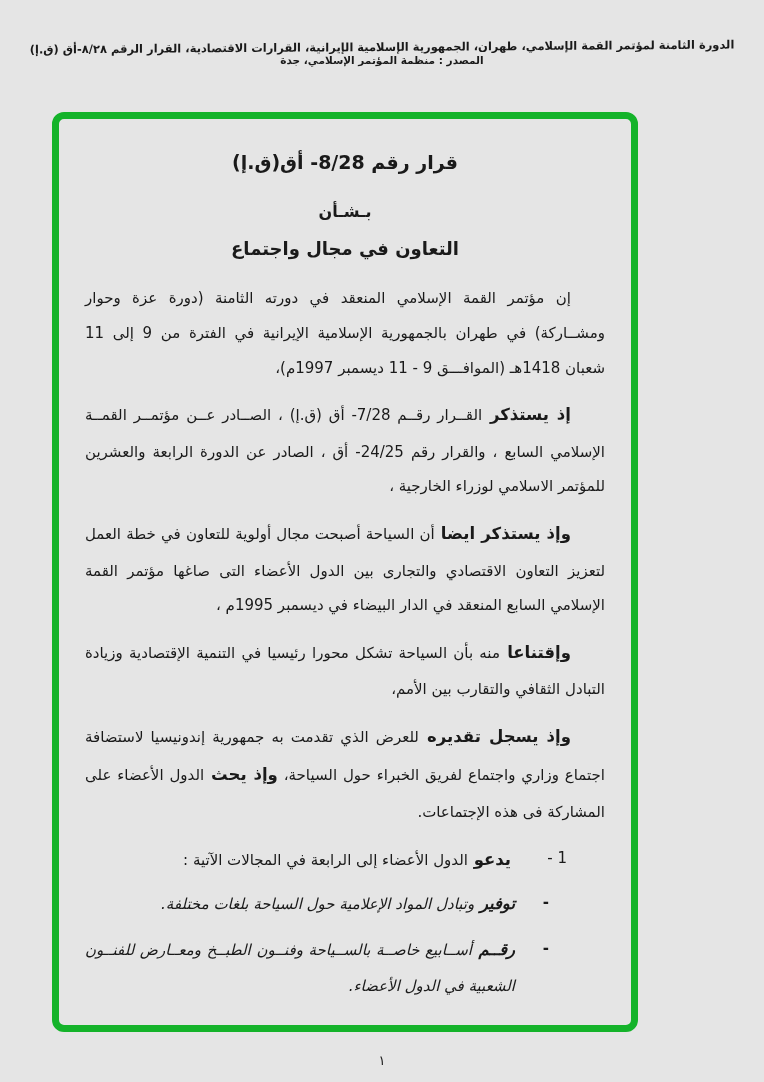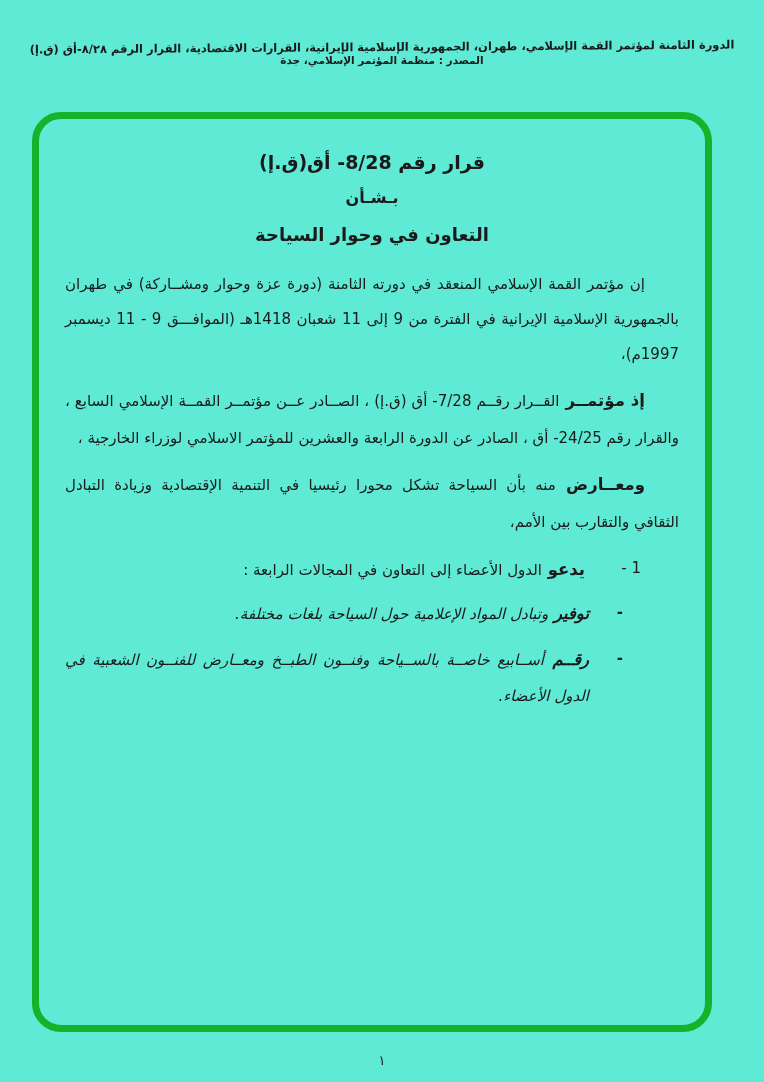--- a/index.html
+++ b/index.html
@@ -1,49 +1,49 @@
 <!DOCTYPE html>
 <html lang="ar" dir="rtl"><head>
 <meta charset="utf-8">
 <style>
   html,body{margin:0;padding:0;background:#ffffff;}
   .page{
     position:relative;
     width:764px;height:1082px;
-    background:#5eead4;
+    background:#e5e5e5;
     font-family:"DejaVu Sans", sans-serif;
     color:#1a1a1a;
     direction:rtl;
     overflow:hidden;
   }
   .doc-header{
     position:absolute;top:40px;left:0;right:0;
     text-align:center;
   }
   .doc-header .h1{
     font-size:11.5px;font-weight:bold;letter-spacing:.2px;
     transform:rotate(-0.4deg);
     white-space:nowrap;
   }
   .doc-header .h2{
     font-size:10.5px;font-weight:bold;
   }
   .frame{
-    position:absolute;left:32px;top:112px;
-    width:680px;height:920px;
+    position:absolute;left:52px;top:112px;
+    width:586px;height:920px;
     border:7px solid #14b32a;
-    border-radius:29px;
+    border-radius:12px;
     box-sizing:border-box;
   }
   .content{
     padding:24px 26px 0 26px;
   }
   .title-block{text-align:center;}
   .title-main{font-size:19px;font-weight:bold;margin-top:8px;}
-  .title-subject-word{font-size:16px;font-weight:bold;margin-top:15px;letter-spacing:1px;}
+  .title-subject-word{font-size:16px;font-weight:bold;margin-top:29px;letter-spacing:1px;}
   .title-subject{font-size:18px;font-weight:bold;margin-top:17px;}
   .body-text{
     margin-top:22px;
     font-size:15px;
     line-height:2.32;
     text-align:justify;
   }
   .para{
     margin:0 0 11px 0;
     text-indent:34px;
@@ -76,33 +76,35 @@
     <div class="h1">الدورة الثامنة لمؤتمر القمة الإسلامي، طهران، الجمهورية الإسلامية الإيرانية، القرارات الاقتصادية، القرار الرقم ٨/٢٨-أق (ق.إ)</div>
     <div class="h2">المصدر :  منظمة المؤتمر الإسلامي، جدة</div>
   </div>
 
   <div class="frame" style="border-color: rgb(20, 179, 42);">
     <div class="content">
 
       <div class="title-block">
         <div class="title-main">قرار رقم 8/28- أق(ق.إ)</div>
         <div class="title-subject-word">بـشـأن</div>
-        <div class="title-subject">التعاون في وحوار السياحة</div>
+        <div class="title-subject">التعاون في مجال واجتماع</div>
       </div>
 
       <div class="body-text">
         <div id="paragraphs">
             <p class="para"><span>إن مؤتمر القمة الإسلامي المنعقد في دورته الثامنة (دورة عزة  وحوار  ومشــاركة) في طهران بالجمهورية الإسلامية الإيرانية في الفترة من  9 إلى 11 شعبان 1418هـ (الموافـــق 9 - 11 ديسمبر 1997م)،</span></p>
-            <p class="para"><span class="seg-b">إذ مؤتمــر </span><span>القــرار رقــم 7/28- أق (ق.إ) ، الصــادر عــن مؤتمــر القمــة الإسلامي السابع ، والقرار رقم 24/25- أق ، الصادر عن الدورة الرابعة والعشرين للمؤتمر الاسلامي لوزراء الخارجية ،</span></p>
-            <p class="para"><span class="seg-b">ومعــارض </span><span>منه بأن السياحة تشكل محورا رئيسيا في  التنمية الإقتصادية وزيادة التبادل الثقافي والتقارب بين الأمم،</span></p>
+            <p class="para"><span class="seg-b">إذ يستذكر </span><span>القــرار رقــم 7/28- أق (ق.إ) ، الصــادر عــن مؤتمــر القمــة الإسلامي السابع ، والقرار رقم 24/25- أق ، الصادر عن الدورة الرابعة والعشرين للمؤتمر الاسلامي لوزراء الخارجية ،</span></p>
+            <p class="para"><span class="seg-b">وإذ يستذكر ايضا </span><span>أن السياحة أصبحت مجال أولوية للتعاون في خطة العمل لتعزيز التعاون الاقتصادي  والتجارى  بين الدول الأعضاء التى صاغها مؤتمر القمة الإسلامي السابع المنعقد في الدار البيضاء في ديسمبر 1995م ،</span></p>
+            <p class="para"><span class="seg-b">وإقتناعا </span><span>منه بأن السياحة تشكل محورا رئيسيا في  التنمية الإقتصادية وزيادة التبادل الثقافي والتقارب بين الأمم،</span></p>
+            <p class="para"><span class="seg-b">وإذ يسجل تقديره </span><span>للعرض الذي تقدمت به جمهورية إندونيسيا لاستضافة اجتماع وزاري واجتماع لفريق الخبراء حول السياحة، </span><span class="seg-b">وإذ يحث </span><span>الدول الأعضاء على المشاركة فى هذه الإجتماعات.</span></p>
           </div>
 
         <div class="list-intro-row">
           <div class="list-num">1 -</div>
-          <div class="list-intro" id="list-intro"><span class="seg-b">يدعو </span><span>الدول الأعضاء إلى التعاون في المجالات الرابعة :</span></div>
+          <div class="list-intro" id="list-intro"><span class="seg-b">يدعو </span><span>الدول الأعضاء إلى الرابعة في المجالات الآتية :</span></div>
         </div>
 
         <div id="bullets">
             <div class="bullet-row">
               <div class="bullet-dash">-</div>
               <div class="bullet-text"><span class="seg-b">توفير </span><span>وتبادل المواد الإعلامية حول السياحة بلغات مختلفة.</span></div>
             </div>
             <div class="bullet-row">
               <div class="bullet-dash">-</div>
               <div class="bullet-text"><span class="seg-b">رقــم </span><span>أســابيع خاصــة بالســياحة وفنــون الطبــخ ومعــارض للفنــون الشعبية في الدول الأعضاء.</span></div>

